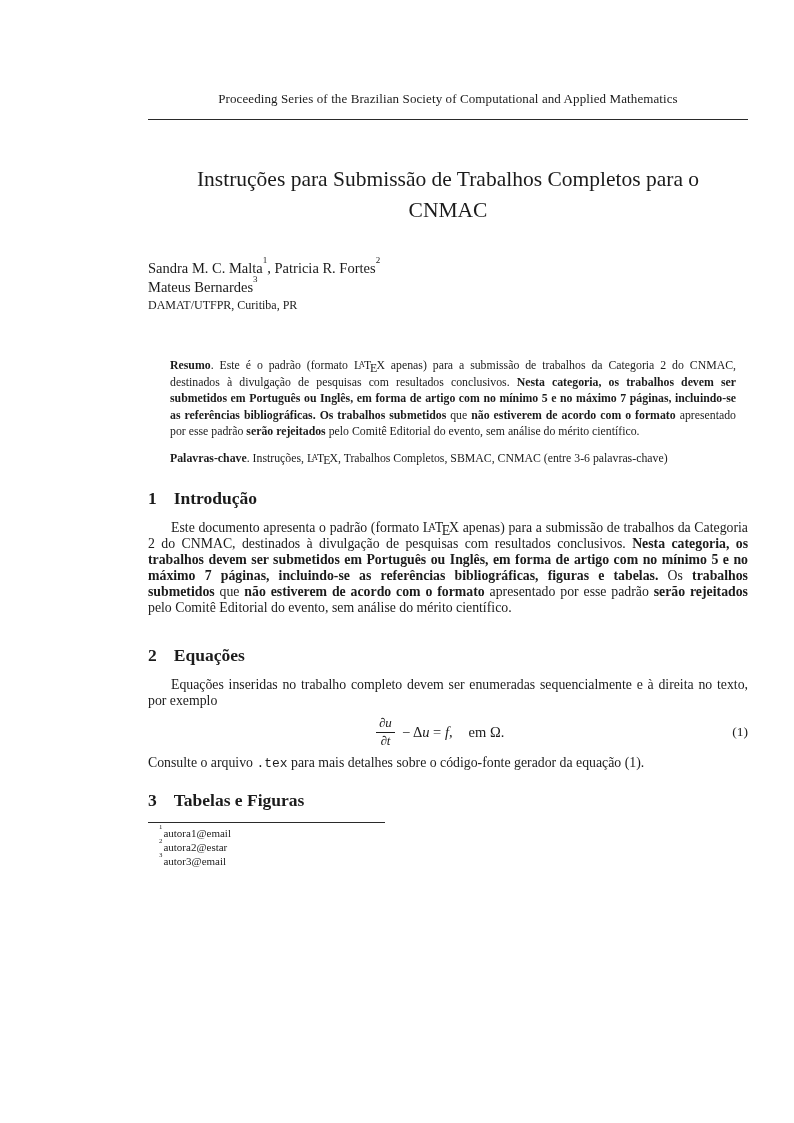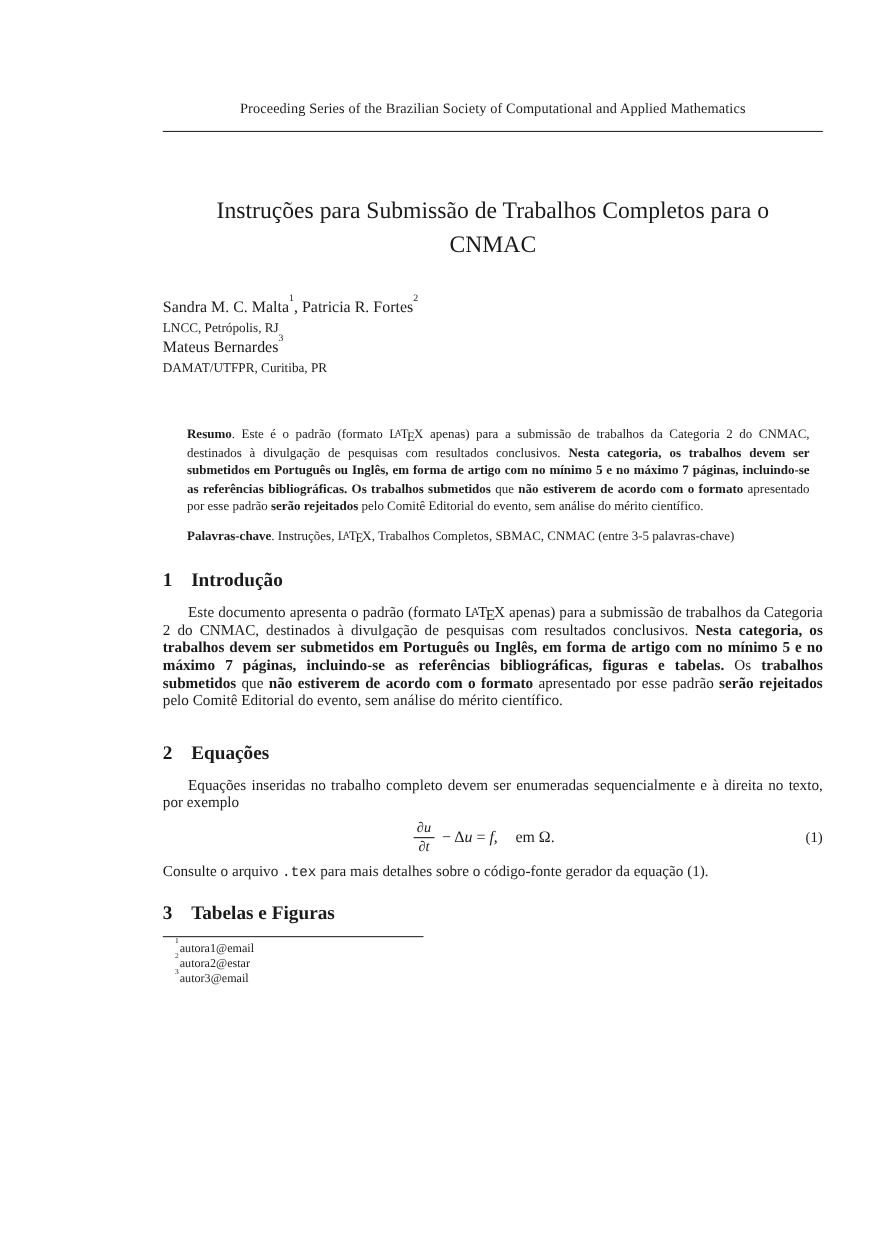--- a/index.html
+++ b/index.html
@@ -29,21 +29,21 @@
     font-weight:normal;
     font-size:13px;
     letter-spacing:0.1px;
   }
   .head-rule{
     border:none;
     border-top:1.4px solid var(--rule);
     margin:12px 0 0 0;
   }
   .paper-title{
-    margin-top:56px;
+    margin-top:44px;
     text-align:center;
     font-weight:normal;
     font-size:21.5px;
     line-height:1.42;
   }
   .author-block{margin-top:34px;}
   .author-name{font-size:14.5px;line-height:1.32;}
   .author-affil{font-size:12px;line-height:1.42;}
   sup{
     font-size:0.62em;
@@ -134,28 +134,27 @@
     <div class="running-head">Proceeding Series of the Brazilian Society of Computational and Applied Mathematics</div>
     <hr class="head-rule">
 
     <div class="paper-title">
       <div>Instruções para Submissão de Trabalhos Completos para o</div>
       <div>CNMAC</div>
     </div>
 
     <div class="author-block">
         <div class="author-line author-name"><span>Sandra M. C. Malta</span><sup>1</sup><span>, Patricia R. Fortes</span><sup>2</sup></div>
-        <div class="author-line author-affil"><span>LNCC, Petrópolis, RJ</span></div>
         <div class="author-line author-name"><span>Mateus Bernardes</span><sup>3</sup></div>
         <div class="author-line author-affil"><span>DAMAT/UTFPR, Curitiba, PR</span></div>
       </div>
 
     <div class="abstract">
       <p class="abstract-par"><span class="b">Resumo</span><span>. Este é o padrão (formato </span><span class="latex-logo"><span>L</span><span class="lx-a">A</span><span>T</span><span class="lx-e">E</span><span>X</span></span><span> apenas) para a submissão de trabalhos da Categoria 2 do CNMAC, destinados à divulgação de pesquisas com resultados conclusivos. </span><span class="b">Nesta categoria, os trabalhos devem ser submetidos em Português ou Inglês, em forma de artigo com no mínimo 5 e no máximo 7 páginas, incluindo-se as referências bibliográficas. Os trabalhos submetidos</span><span> que </span><span class="b">não estiverem de acordo com o formato</span><span> apresentado por esse padrão </span><span class="b">serão rejeitados</span><span> pelo Comitê Editorial do evento, sem análise do mérito científico.</span></p>
-      <p class="keywords"><span class="b">Palavras-chave</span><span>. Instruções, </span><span class="latex-logo"><span>L</span><span class="lx-a">A</span><span>T</span><span class="lx-e">E</span><span>X</span></span><span>, Trabalhos Completos, SBMAC, CNMAC (entre 3-5 palavras-chave)</span></p>
+      <p class="keywords"><span class="b">Palavras-chave</span><span>. Instruções, </span><span class="latex-logo"><span>L</span><span class="lx-a">A</span><span>T</span><span class="lx-e">E</span><span>X</span></span><span>, Trabalhos Completos, SBMAC, CNMAC (entre 3-6 palavras-chave)</span></p>
     </div>
 
     <h2 class="section-heading first">
       <span class="sec-num">1</span><span class="sec-title">Introdução</span>
     </h2>
     <p class="body-par"><span>Este documento apresenta o padrão (formato </span><span class="latex-logo"><span>L</span><span class="lx-a">A</span><span>T</span><span class="lx-e">E</span><span>X</span></span><span> apenas) para a submissão de trabalhos da Categoria 2 do CNMAC, destinados à divulgação de pesquisas com resultados conclusivos. </span><span class="b">Nesta categoria, os trabalhos devem ser submetidos em Português ou Inglês, em forma de artigo com no mínimo 5 e no máximo 7 páginas, incluindo-se as referências bibliográficas, figuras e tabelas.</span><span> Os </span><span class="b">trabalhos submetidos</span><span> que </span><span class="b">não estiverem de acordo com o formato</span><span> apresentado por esse padrão </span><span class="b">serão rejeitados</span><span> pelo Comitê Editorial do evento, sem análise do mérito científico.</span></p>
 
     <h2 class="section-heading">
       <span class="sec-num">2</span><span class="sec-title">Equações</span>
     </h2>

